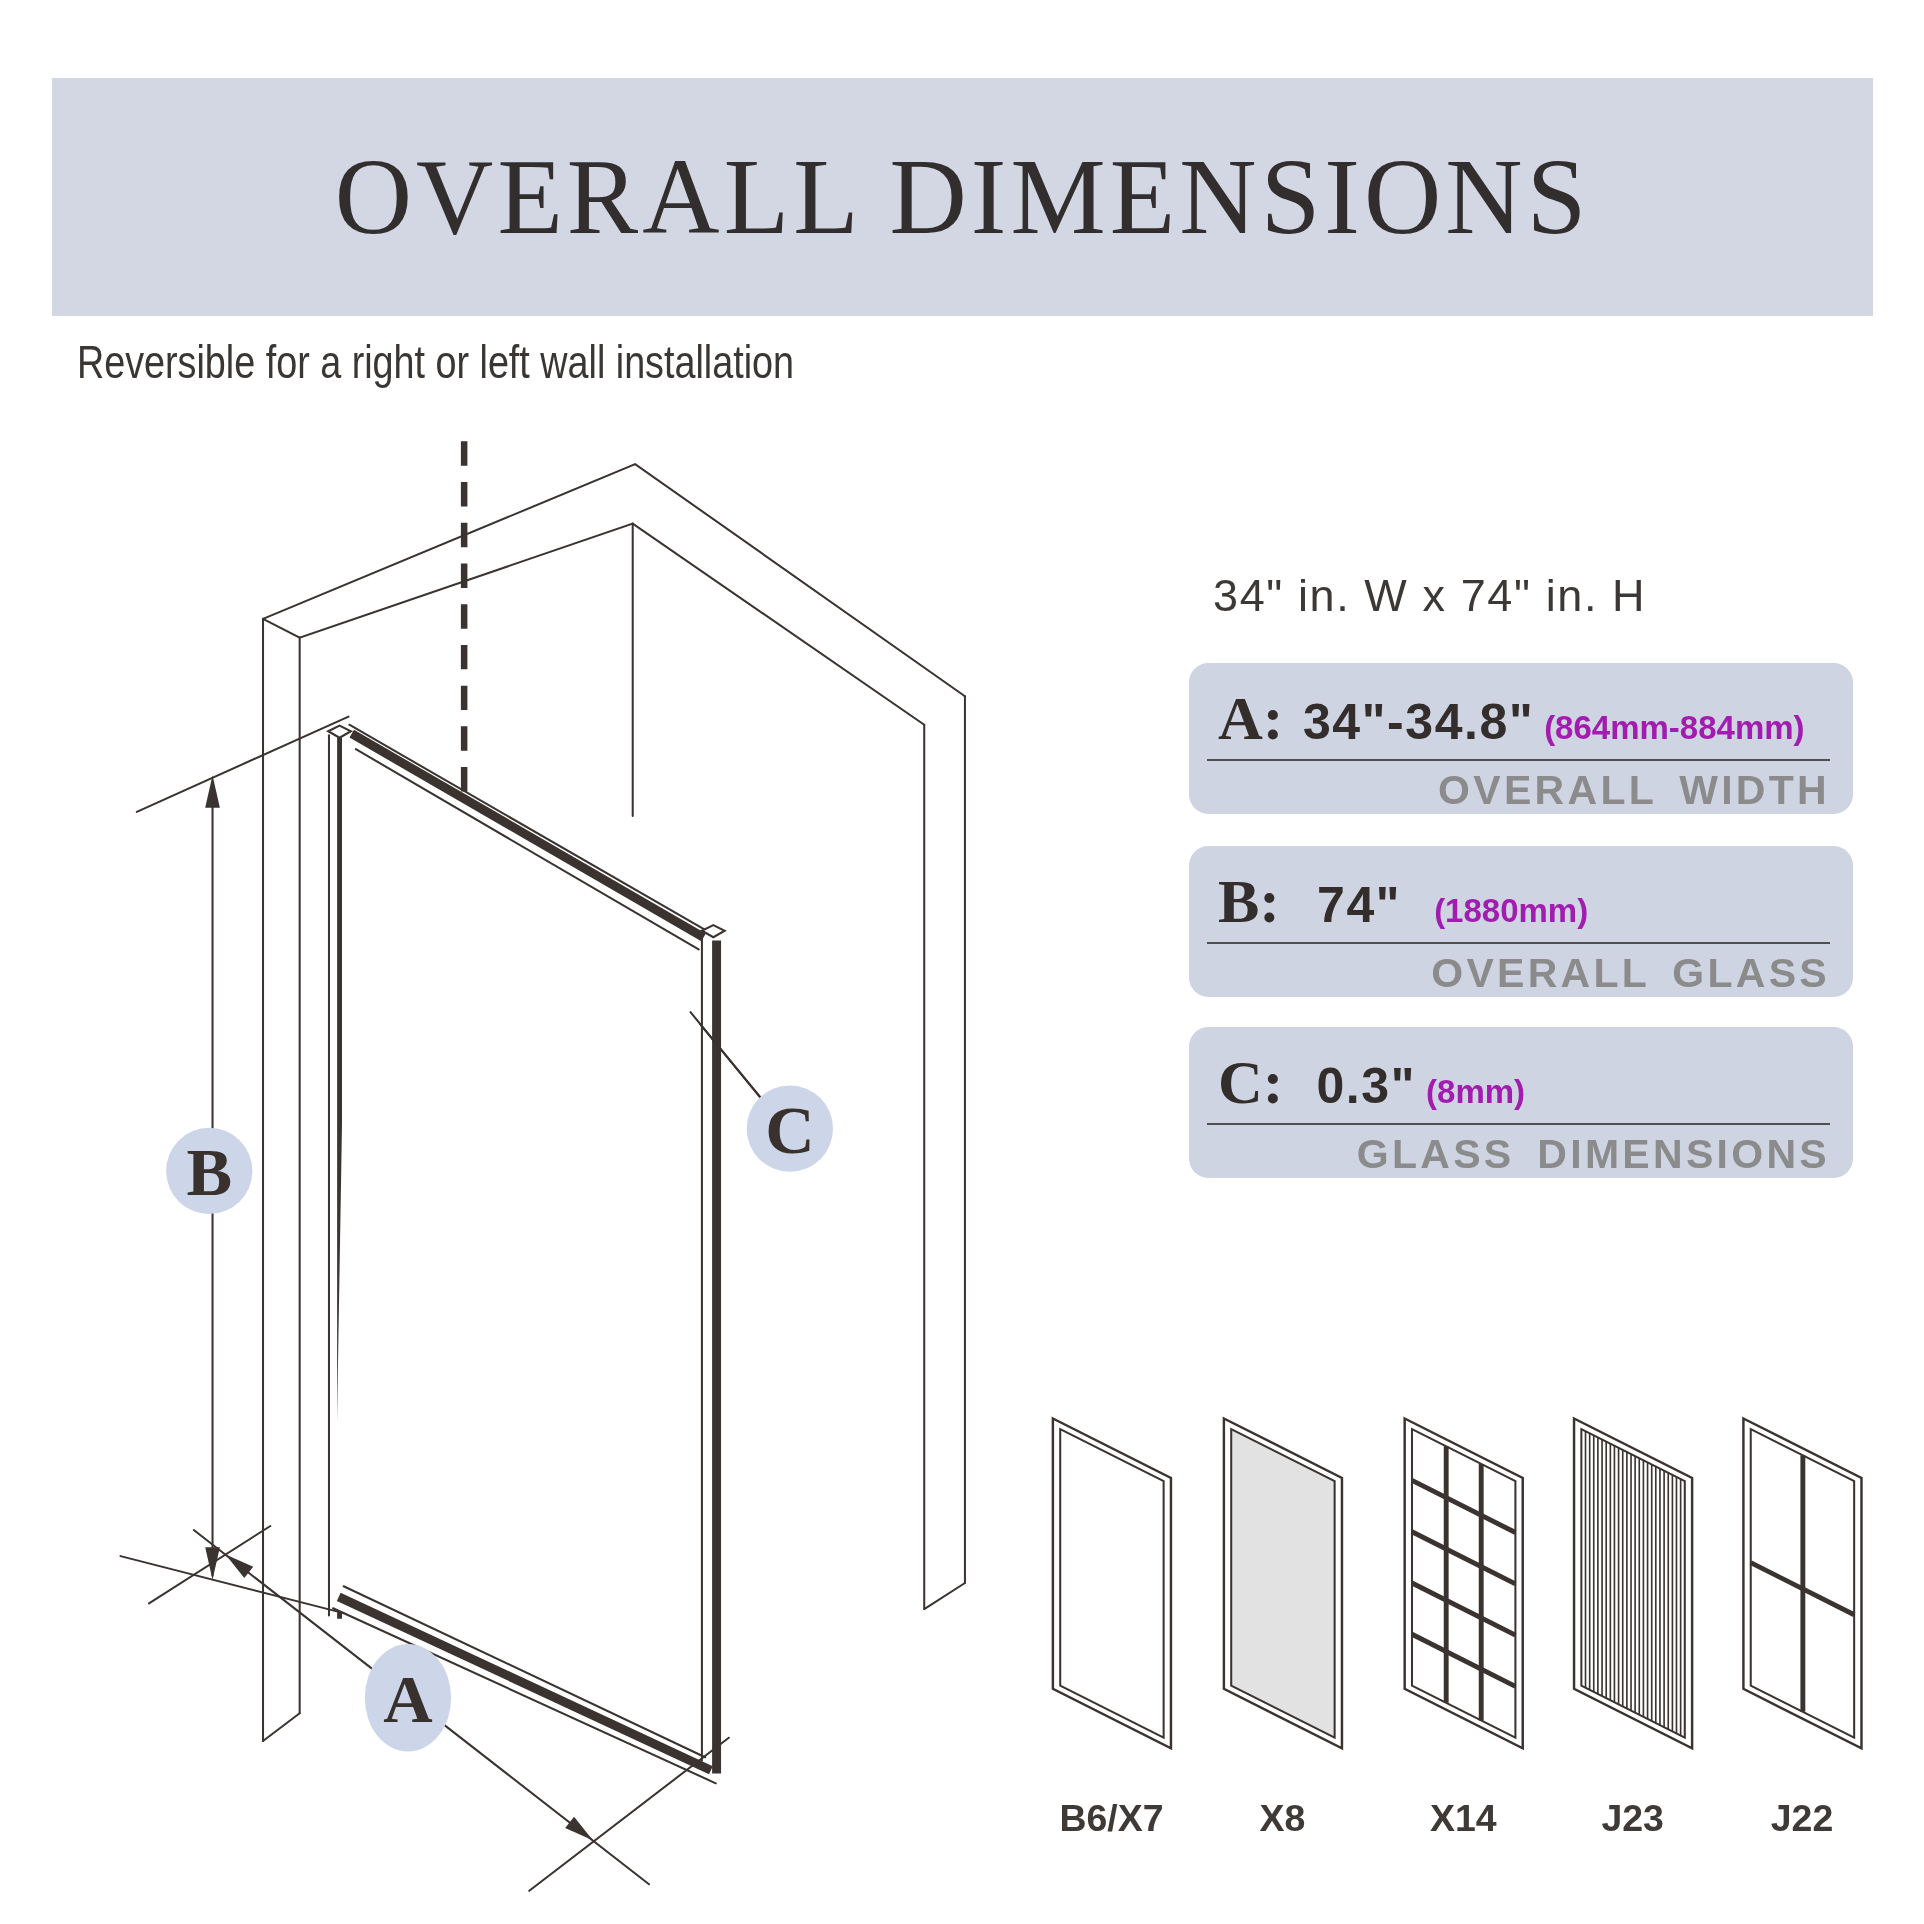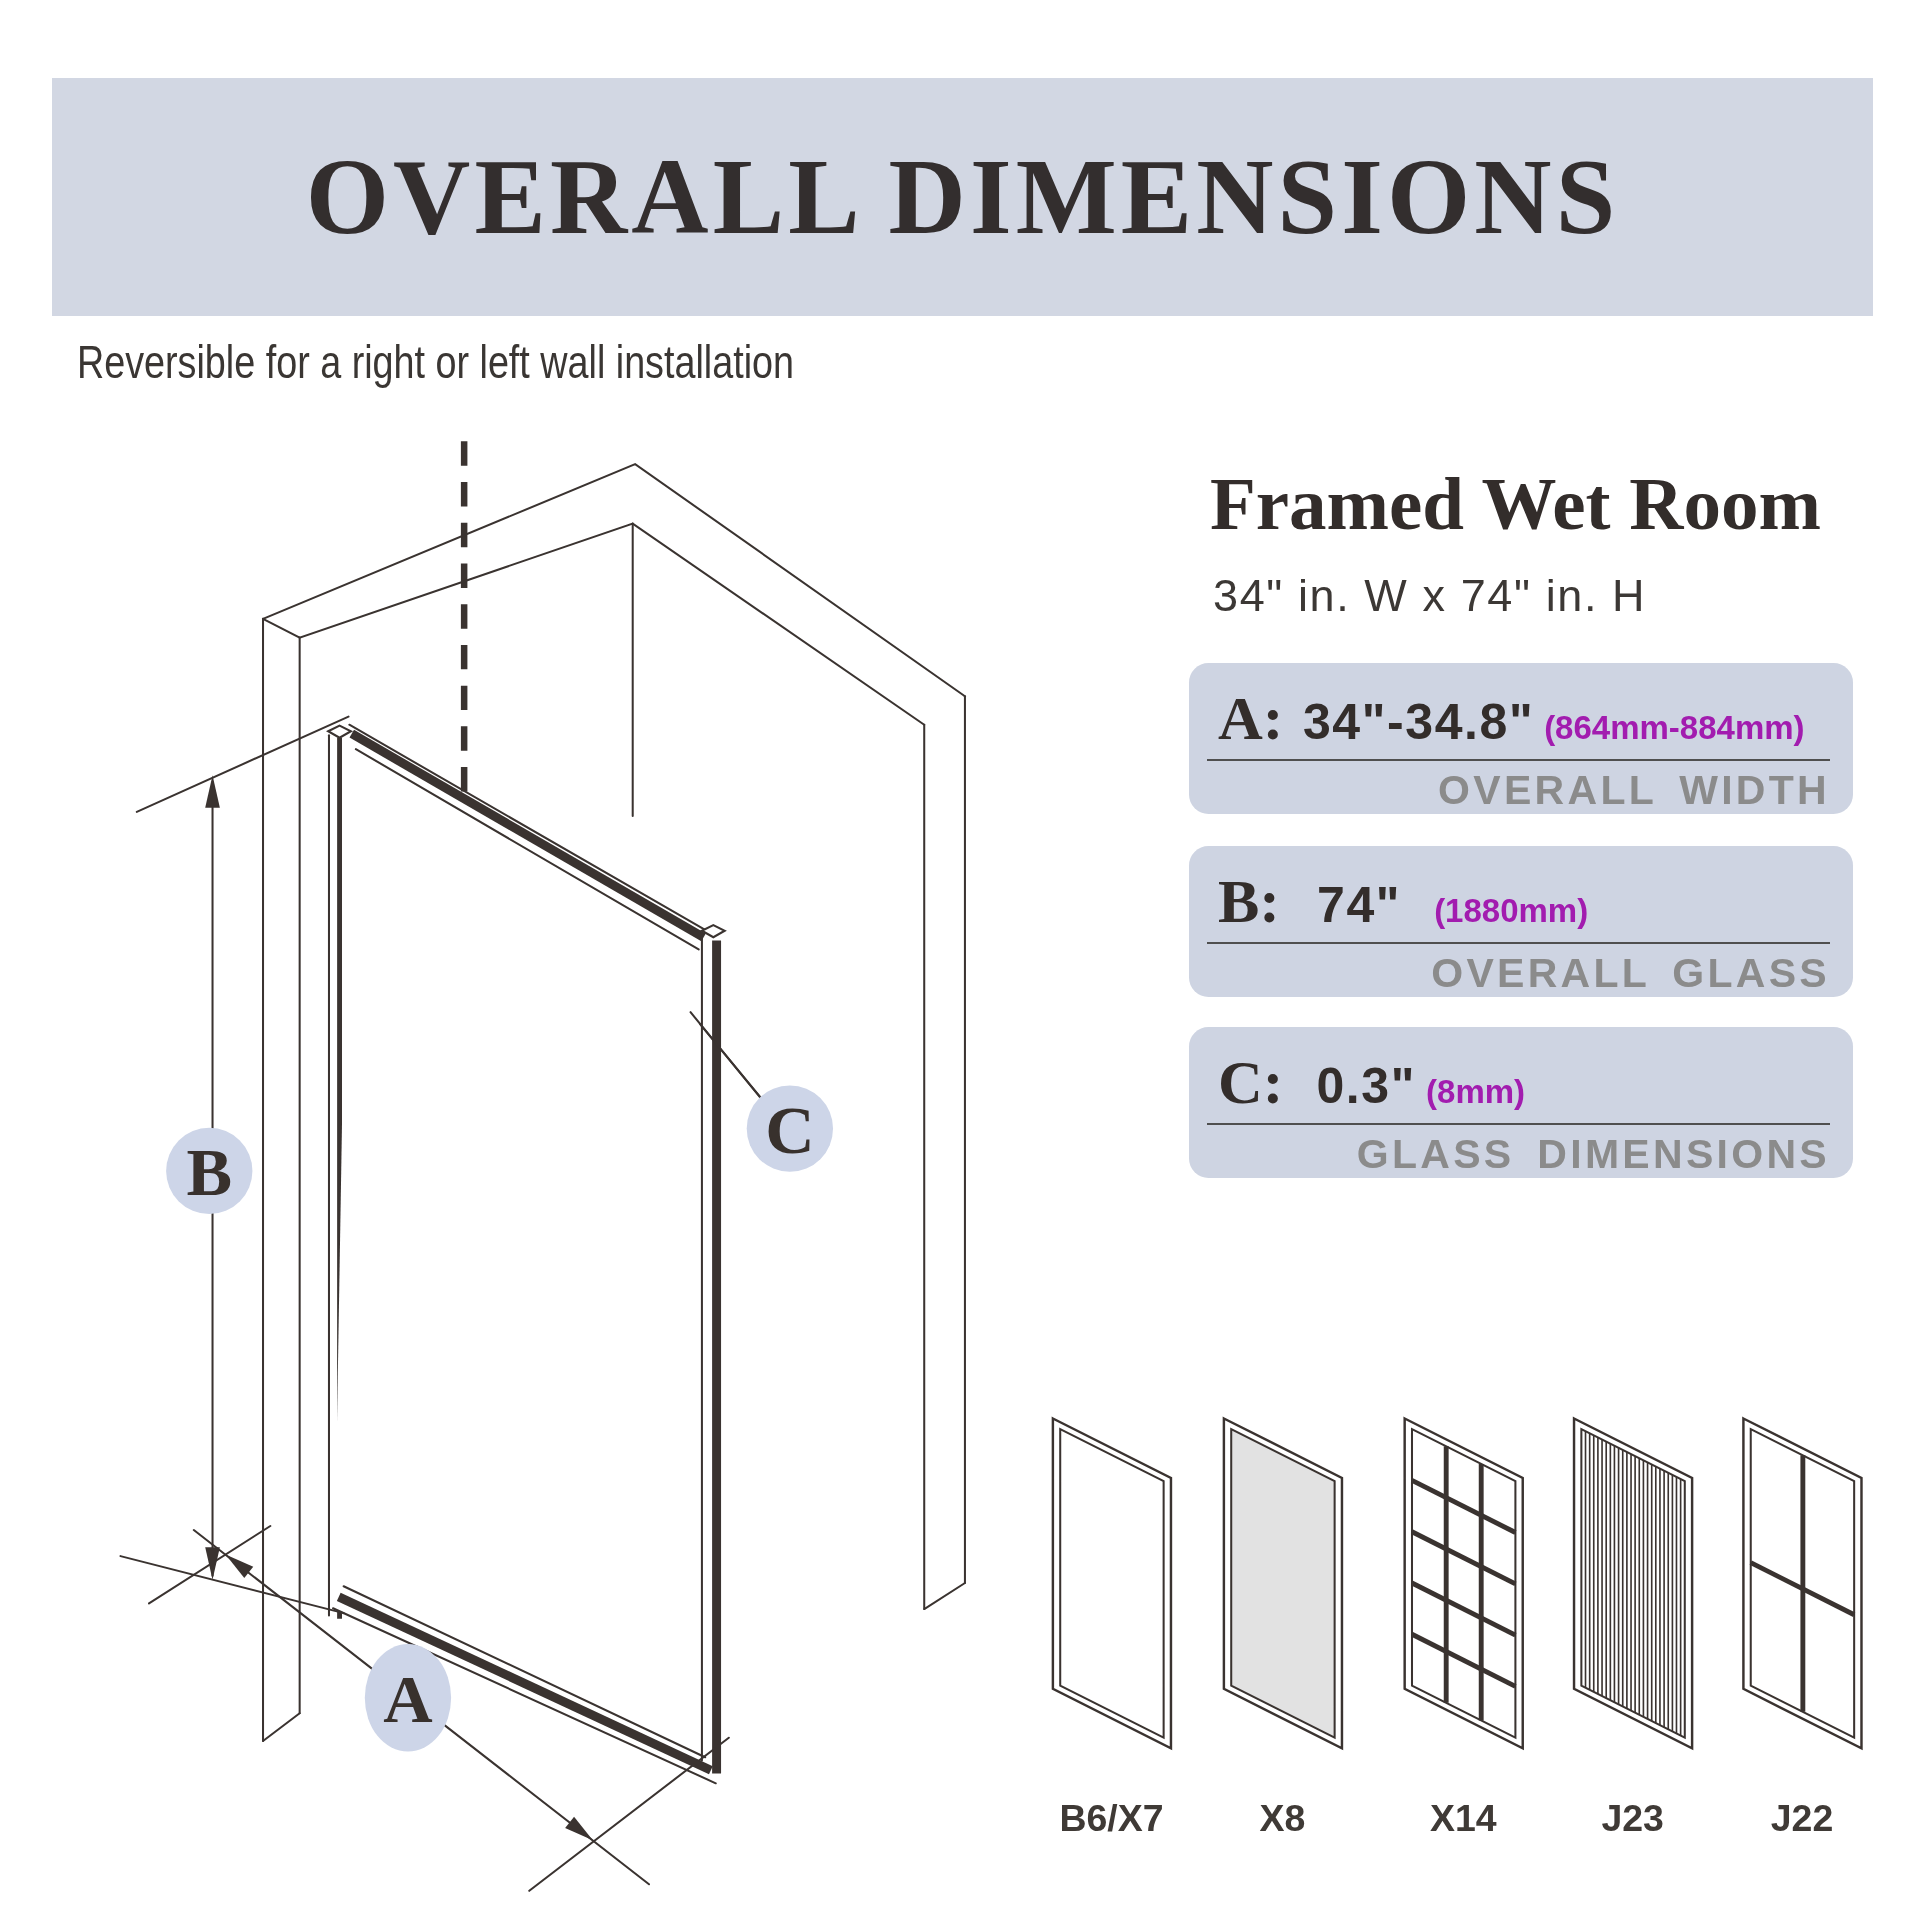--- a/index.html
+++ b/index.html
@@ -1,21 +1,21 @@
 <!DOCTYPE html>
 <html style="font-size:13px"><head>
 <meta charset="utf-8">
 <style>
   html,body{margin:0;padding:0;background:#ffffff;}
   #page{position:relative;width:1925px;height:1925px;background:#ffffff;overflow:hidden;
         font-family:"Liberation Sans","DejaVu Sans",sans-serif;color:#3a3532;}
   
   .banner{position:absolute;left:52px;top:78px;width:1821px;height:238px;
           display:flex;align-items:center;justify-content:center;}
-  .banner-title{font-family:"Liberation Serif","DejaVu Serif",serif;font-weight:bold;
+  .banner-title{font-family:"Liberation Serif","DejaVu Serif",serif;font-weight:normal;
           font-size:107px;letter-spacing:4.1px;color:#332e2e;white-space:nowrap;}
   
   .subtitle{position:absolute;left:77px;top:335px;font-size:46px;color:#3a3633;
           white-space:nowrap;transform:scaleX(0.82);transform-origin:left top;}
   
   .product-title{position:absolute;left:1210px;top:461px;
           font-family:"Liberation Serif","DejaVu Serif",serif;font-weight:bold;
           font-size:75px;color:#332d2b;white-space:nowrap;}
   .product-size{position:absolute;left:1213px;top:570px;font-size:45px;
           letter-spacing:1.6px;color:#3c3835;white-space:nowrap;}
@@ -55,21 +55,20 @@
 <body>
 
 <div id="page">
 
   <div class="banner" style="background:#d2d7e3;">
     <span class="banner-title">OVERALL DIMENSIONS</span>
   </div>
 
   <div class="subtitle">Reversible for a right or left wall installation</div>
 
-  <div class="product-title">Framed Wet Room</div>
   <div class="product-size">34" in. W x 74" in. H</div>
 
   <div class="dim-box" id="dim-box-a">
     <div class="dim-row">
       <span class="dim-key">A:</span>
       <span class="dim-val">34"-34.8"</span>
       <span class="dim-metric">(864mm-884mm)</span>
     </div>
     <div class="dim-divider"></div>
     <div class="dim-caption">OVERALL WIDTH</div>

